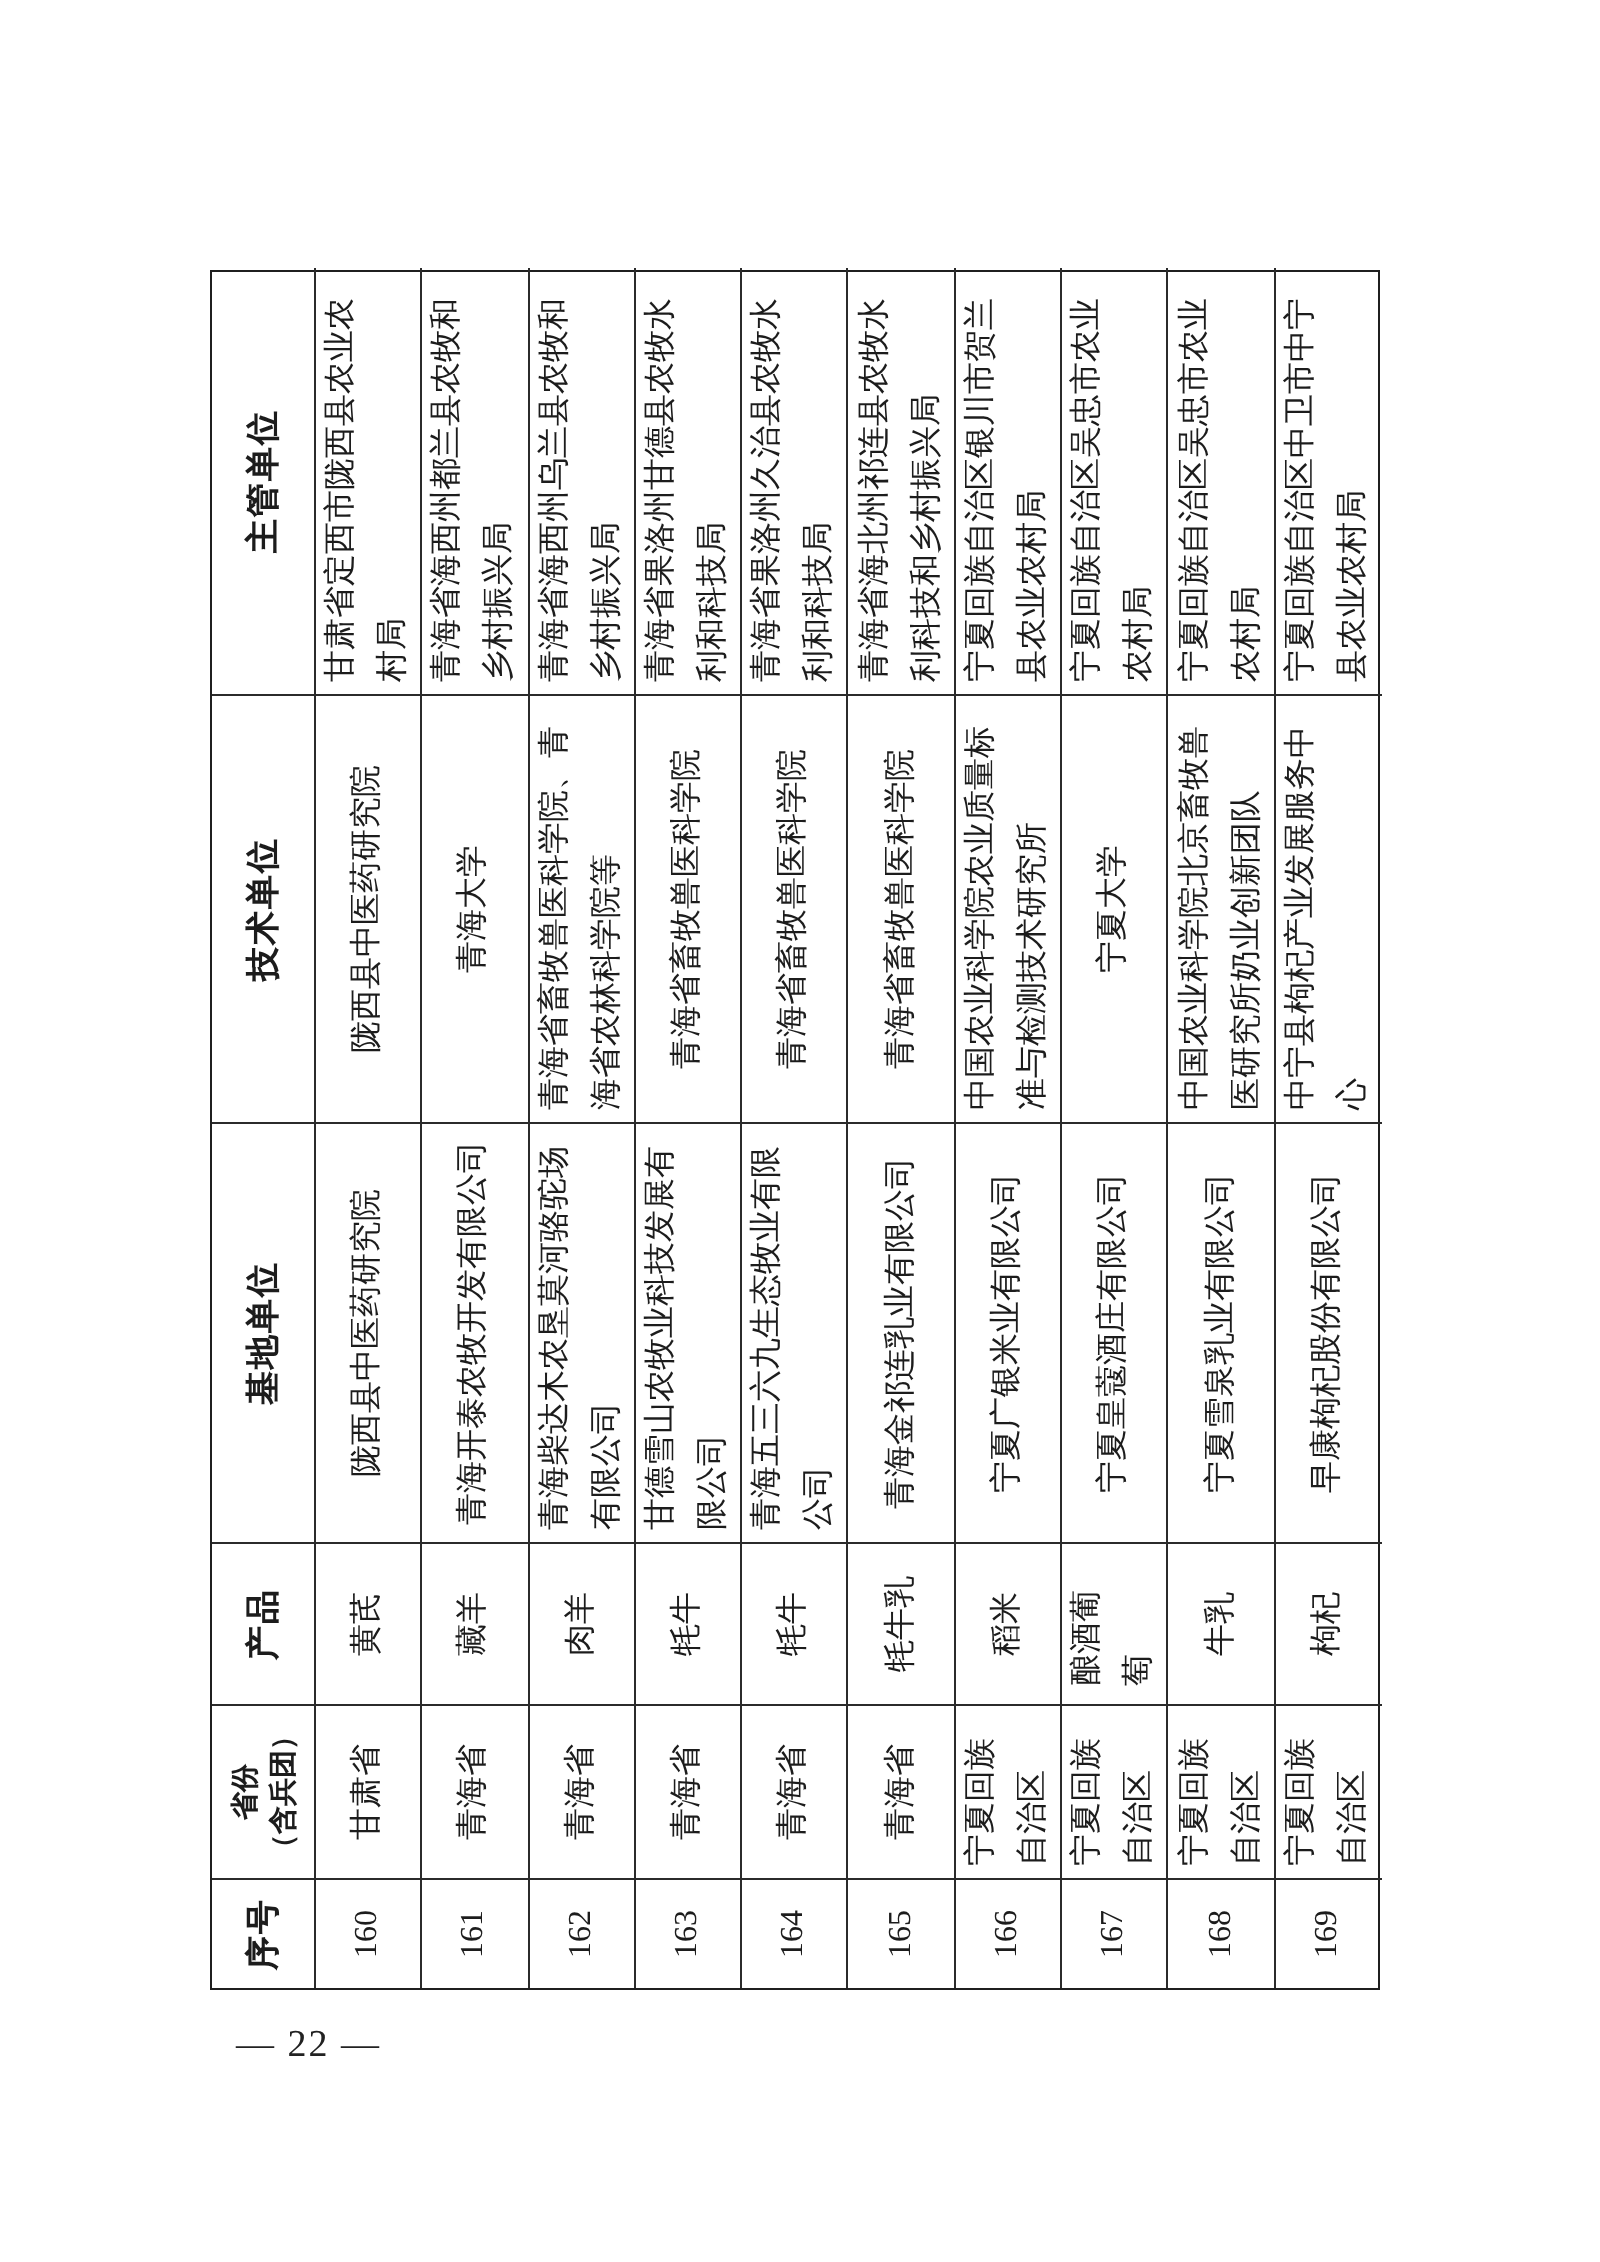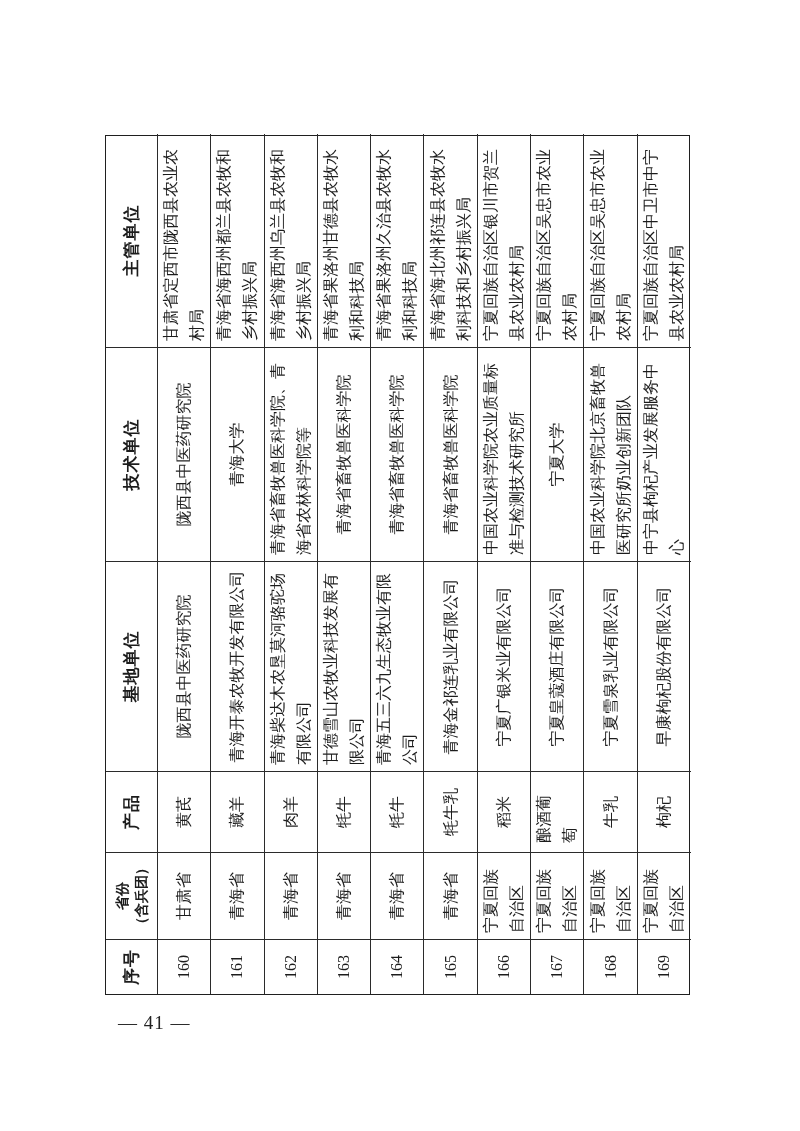--- a/index.html
+++ b/index.html
@@ -283,14 +283,14 @@
           <span class="cell-text">早康枸杞股份有限公司</span>
         </div>
         <div class="cell col-tech multi">
           <span class="cell-text">中宁县枸杞产业发展服务中心</span>
         </div>
         <div class="cell col-authority multi">
           <span class="cell-text">宁夏回族自治区中卫市中宁县农业农村局</span>
         </div>
       </div>
   </div>
-  <div class="pagenum">— 41 —</div>
+  <div class="pagenum">— 22 —</div>
 </div>
 
 </body></html>

